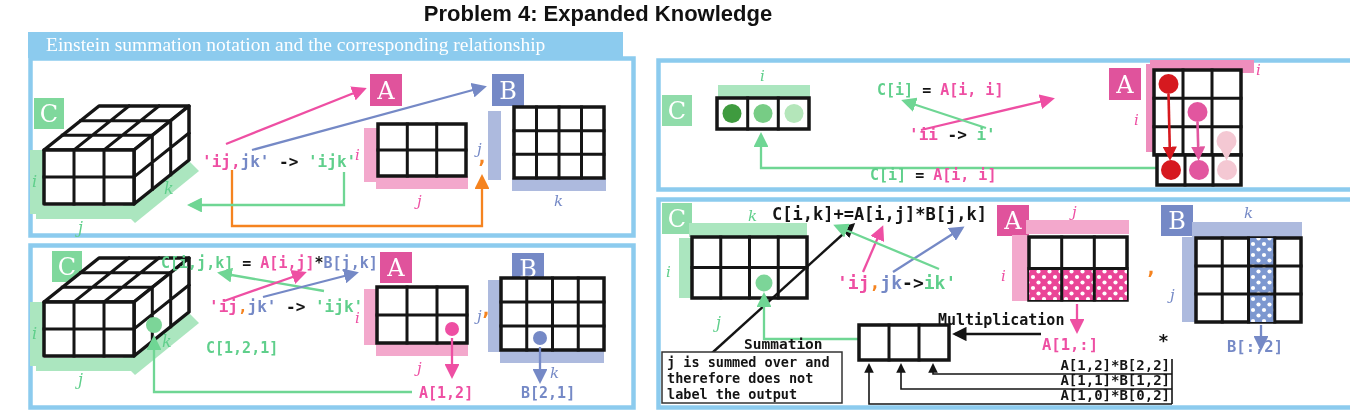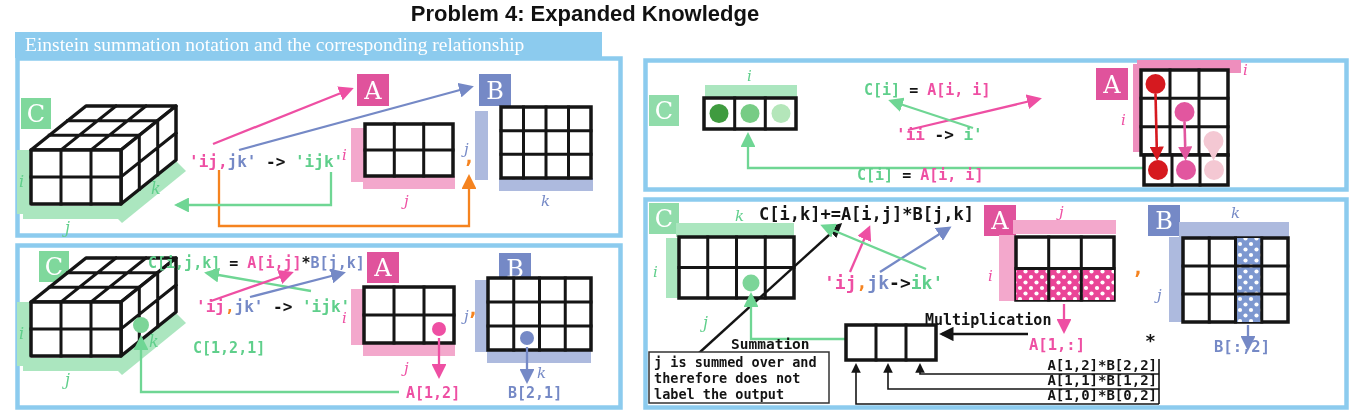--- a/index.html
+++ b/index.html
@@ -1,19 +1,19 @@
 <!DOCTYPE html>
 <html><head>
 <meta charset="utf-8">
 <style>
   html,body{margin:0;padding:0;background:#fff;width:1350px;height:414px;overflow:hidden;}
-  .stage{position:absolute;left:1px;top:0;width:1168px;height:414px;font-family:"Liberation Sans",sans-serif;}
+  .stage{position:absolute;left:14px;top:0;width:1168px;height:414px;font-family:"Liberation Sans",sans-serif;}
   .title{position:absolute;left:0;top:1px;width:100%;text-align:center;font-weight:bold;font-size:22px;color:#111;}
   .banner{position:absolute;left:14px;top:32px;width:571px;background:#8ccbee;color:#fff;
-          font-family:"Liberation Serif",serif;font-size:19.5px;line-height:21px;padding:2px 6px 3px 10px;z-index:6;}
+          font-family:"Liberation Serif",serif;font-size:19.5px;line-height:21px;padding:2px 6px 3px 18px;z-index:6;}
   .panel{position:absolute;}
   svg text{white-space:pre;}
   .mono{font-family:"DejaVu Sans Mono",monospace;font-weight:bold;}
   .ital{font-family:"DejaVu Serif",serif;font-style:italic;font-weight:normal;}
   .letter{font-family:"DejaVu Serif",serif;fill:#ffffff;font-size:24px;text-anchor:middle;}
   .tpink{fill:#ee4fa3;} .tblue{fill:#7589c6;} .tgreen{fill:#5fcf8b;} .tblack{fill:#141414;} .torange{fill:#f5831f;}
   .box-pink{fill:#e0539c;} .box-blue{fill:#7589c6;} .box-green{fill:#7fd89c;} .box-green2{fill:#90dcaa;}
   .bar-green{fill:#abe6bf;} .bar-pink{fill:#f3a8cc;} .bar-pink2{fill:#ee8ebd;} .bar-blue{fill:#adbade;}
   .face{fill:#ffffff;stroke:#151515;stroke-width:3.5;stroke-linejoin:round;}
   .gl{stroke:#151515;stroke-width:3;fill:none;stroke-linecap:square;}

